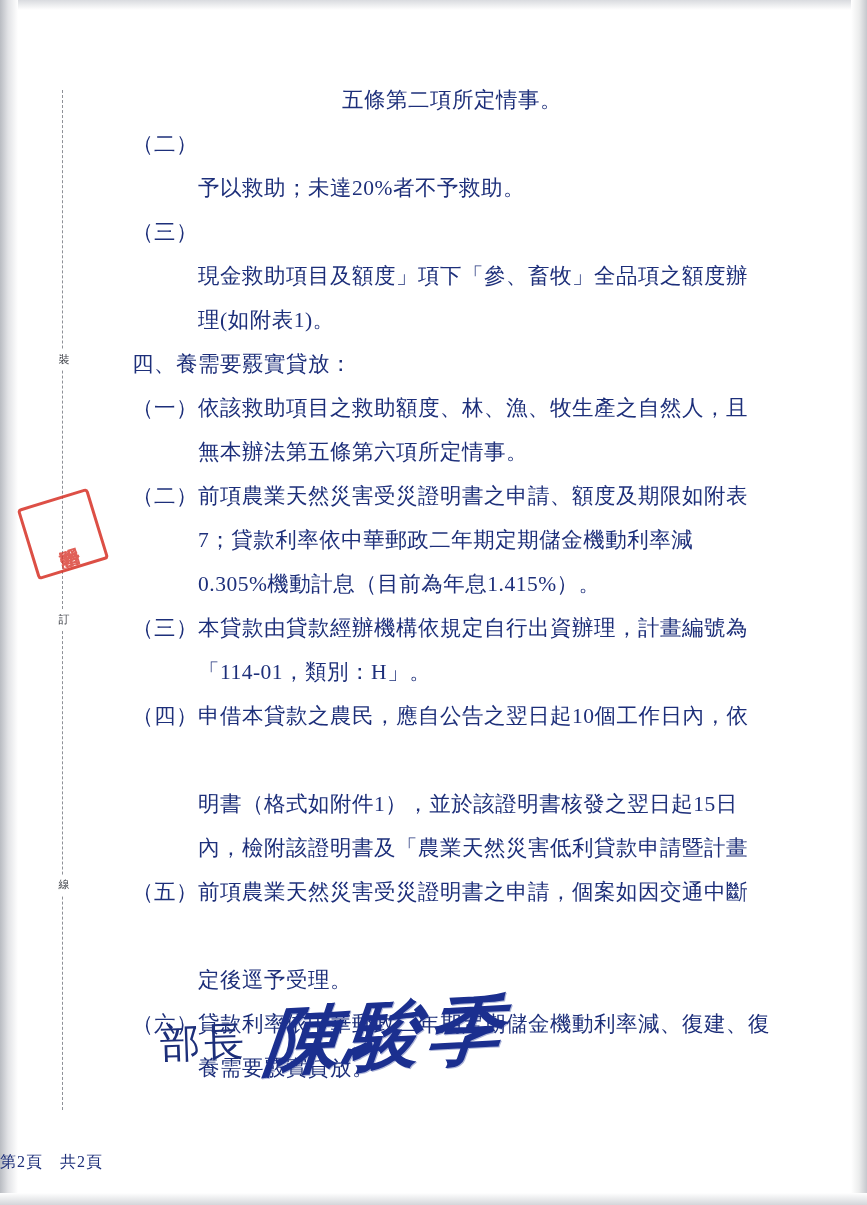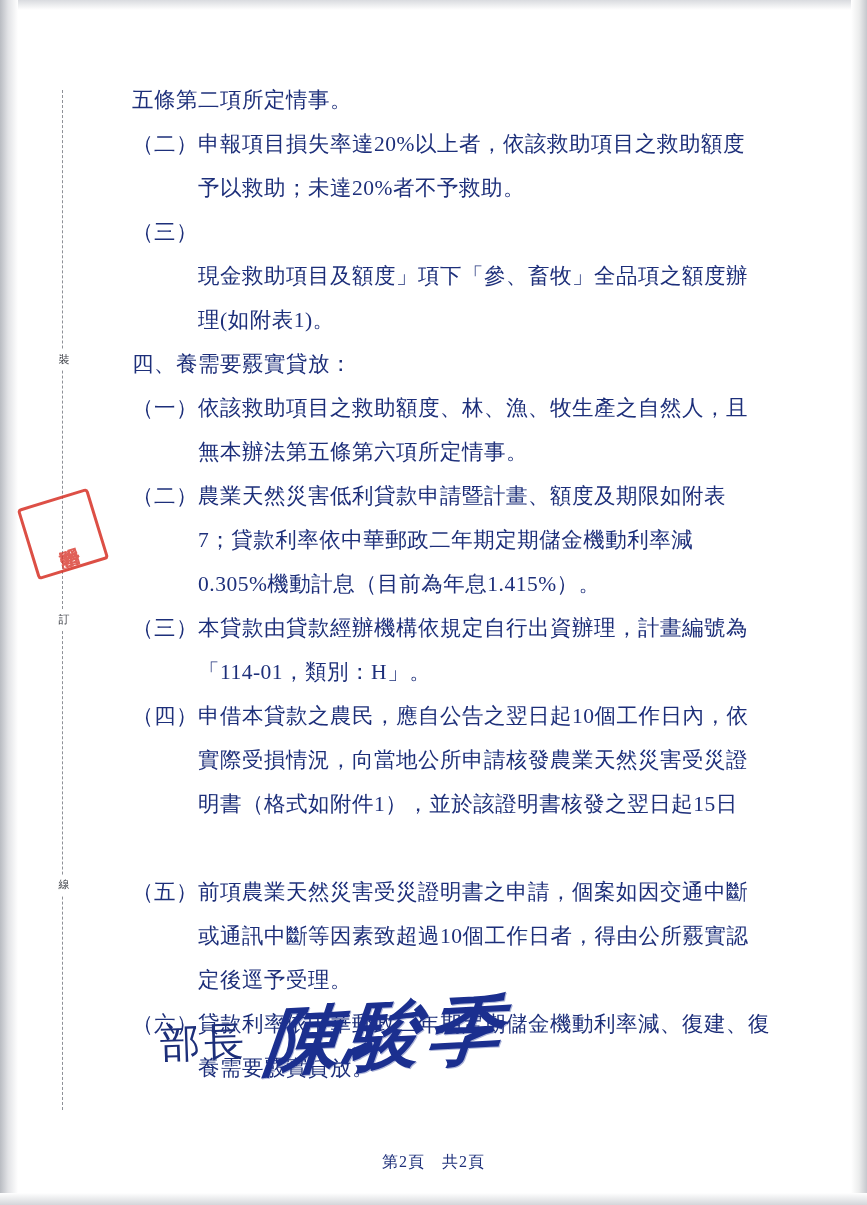--- a/index.html
+++ b/index.html
@@ -115,20 +115,21 @@
     left: 132px;
     top: 78px;
     width: 640px;
     color: #1d2f7a;
     font-size: 21.5px;
     line-height: 44px;
     letter-spacing: 0.5px;
   }
   .line {
     white-space: pre;
+    text-align: center;
   }
   .para {
     display: flex;
     align-items: flex-start;
   }
   .marker {
     flex: 0 0 auto;
     white-space: pre;
   }
   .ptext {
@@ -161,21 +162,21 @@
     line-height: .95;
     transform: skewX(-9deg) rotate(-3deg);
     text-shadow: 1px 1px 0 rgba(27,47,143,.35);
   }
 
   .footer {
     position: absolute;
     left: 0;
     right: 0;
     top: 1152px;
-    text-align: center;
+    text-align: left;
     color: #1d2f7a;
     font-size: 16px;
     letter-spacing: 1px;
   }
 </style>
 </head>
 <body>
 
 <div class="page">
 
@@ -194,21 +195,21 @@
   <div class="seal">
     <div class="seal-inner">證明章</div>
   </div>
 
   <div class="body-text">
     <div class="line">五條第二項所定情事。</div>
 
     <div class="para">
       <span class="marker">（二）</span>
       <span class="ptext">
-        <span class="line">申報項目損失率達20%以上者，依該救助項目之救助額度</span><br>
+        <br>
         <span class="line">予以救助；未達20%者不予救助。</span>
       </span>
     </div>
 
     <div class="para">
       <span class="marker">（三）</span>
       <span class="ptext">
         <br>
         <span class="line">現金救助項目及額度」項下「參、畜牧」全品項之額度辦</span><br>
         <span class="line">理(如附表1)。</span>
@@ -226,49 +227,49 @@
       <span class="marker">（一）</span>
       <span class="ptext">
         <span class="line">依該救助項目之救助額度、林、漁、牧生產之自然人，且</span><br>
         <span class="line">無本辦法第五條第六項所定情事。</span>
       </span>
     </div>
 
     <div class="para">
       <span class="marker">（二）</span>
       <span class="ptext">
-        <span class="line">農業天然災害低利貸款申請暨計畫、額度及期限如附表</span><br>
+        <span class="line">前項農業天然災害受災證明書之申請、額度及期限如附表</span><br>
         <span class="line">7；貸款利率依中華郵政二年期定期儲金機動利率減</span><br>
         <span class="line">0.305%機動計息（目前為年息1.415%）。</span>
       </span>
     </div>
 
     <div class="para">
       <span class="marker">（三）</span>
       <span class="ptext">
         <span class="line">本貸款由貸款經辦機構依規定自行出資辦理，計畫編號為</span><br>
         <span class="line">「114-01，類別：H」。</span>
       </span>
     </div>
 
     <div class="para">
       <span class="marker">（四）</span>
       <span class="ptext">
         <span class="line">申借本貸款之農民，應自公告之翌日起10個工作日內，依</span><br>
-        <span class="line">實際受損情況，向當地公所申請核發農業天然災害受災證</span><br>
+        <br>
         <span class="line">明書（格式如附件1），並於該證明書核發之翌日起15日</span><br>
-        <br>
+        <span class="line">內，檢附該證明書及「農業天然災害低利貸款申請暨計畫</span><br>
       </span>
     </div>
 
     <div class="para">
       <span class="marker">（五）</span>
       <span class="ptext">
         <span class="line">前項農業天然災害受災證明書之申請，個案如因交通中斷</span><br>
-        <span class="line">或通訊中斷等因素致超過10個工作日者，得由公所覈實認</span><br>
+        <br>
         <span class="line">定後逕予受理。</span>
       </span>
     </div>
 
     <div class="para">
       <span class="marker">（六）</span>
       <span class="ptext">
         <span class="line">貸款利率依中華郵政二年期定期儲金機動利率減、復建、復</span><br>
         <span class="line">養需要覈實貸放。</span>
       </span>

